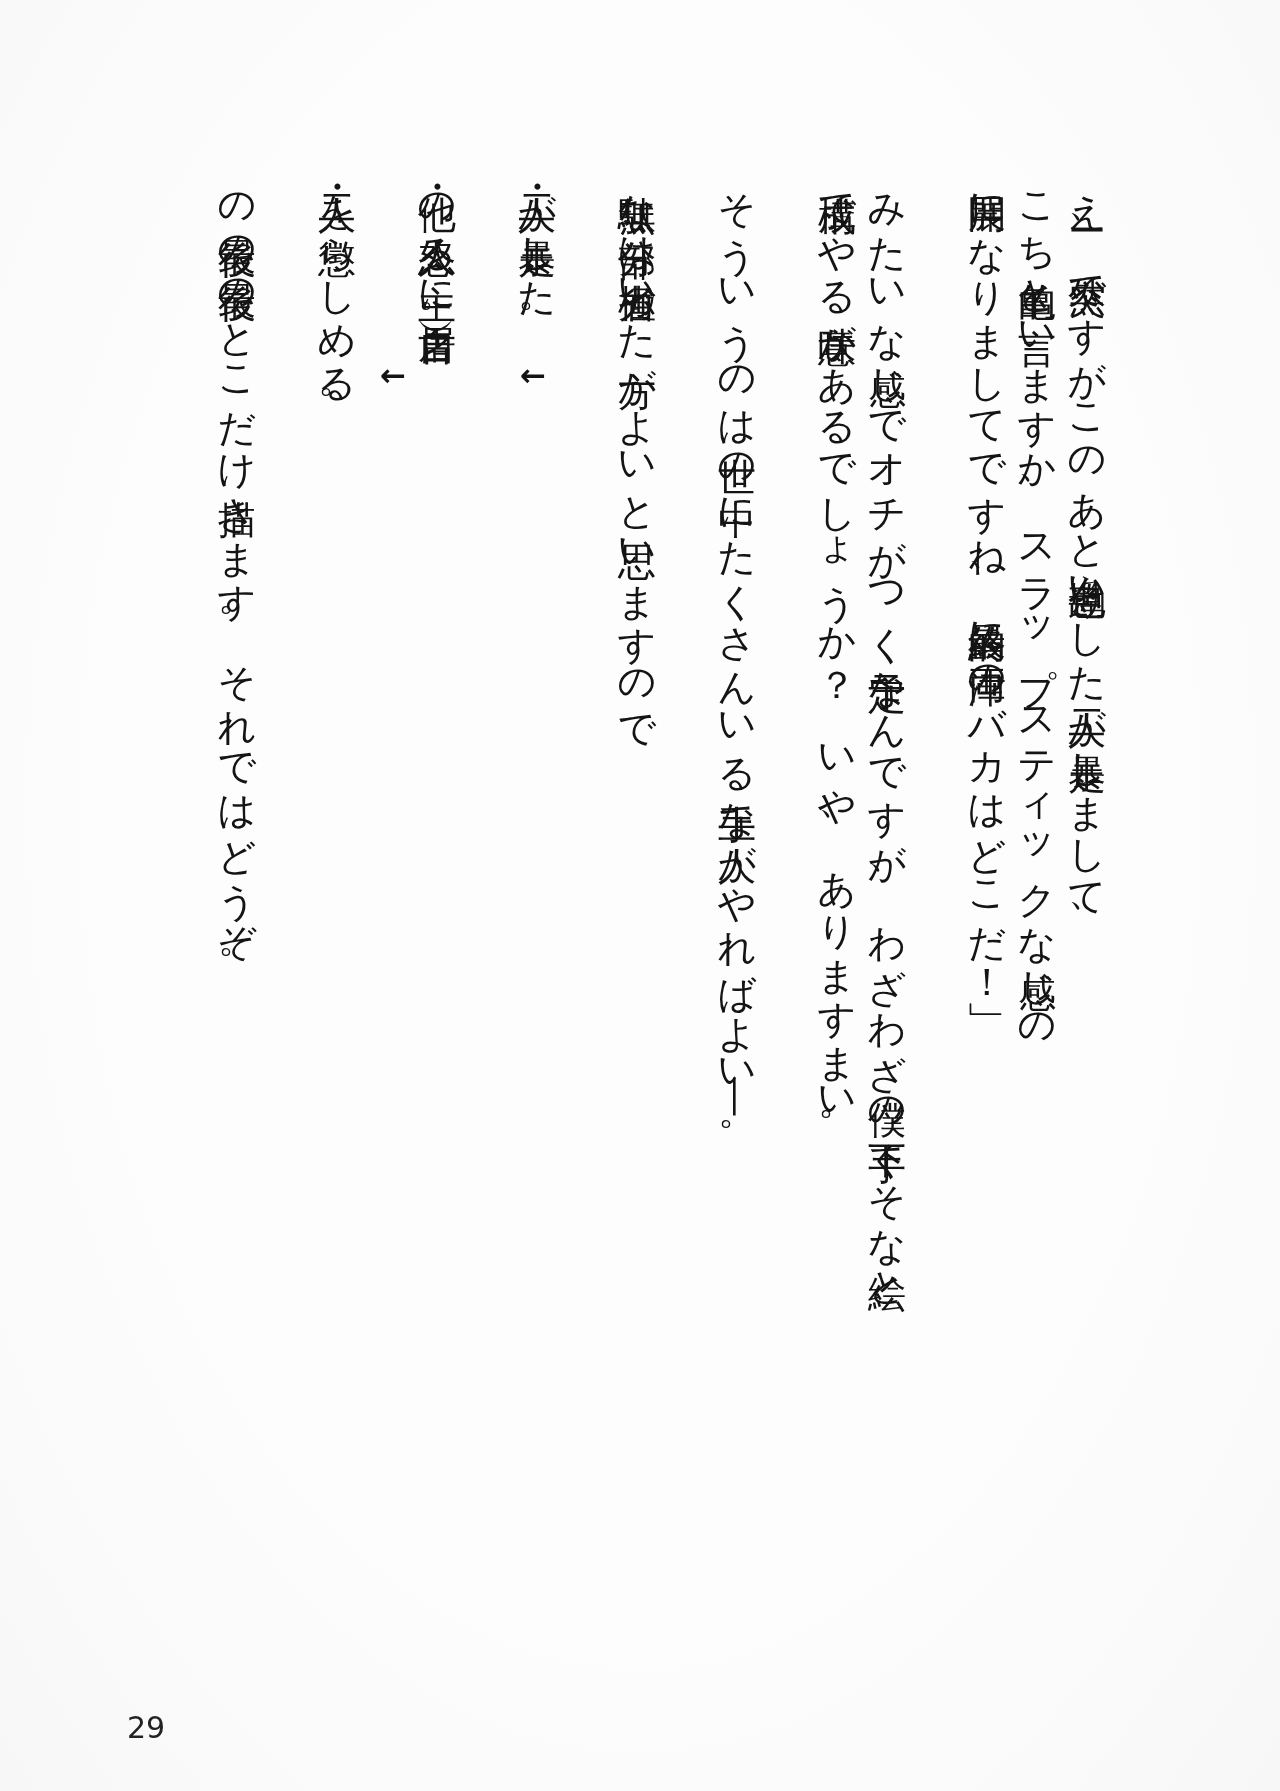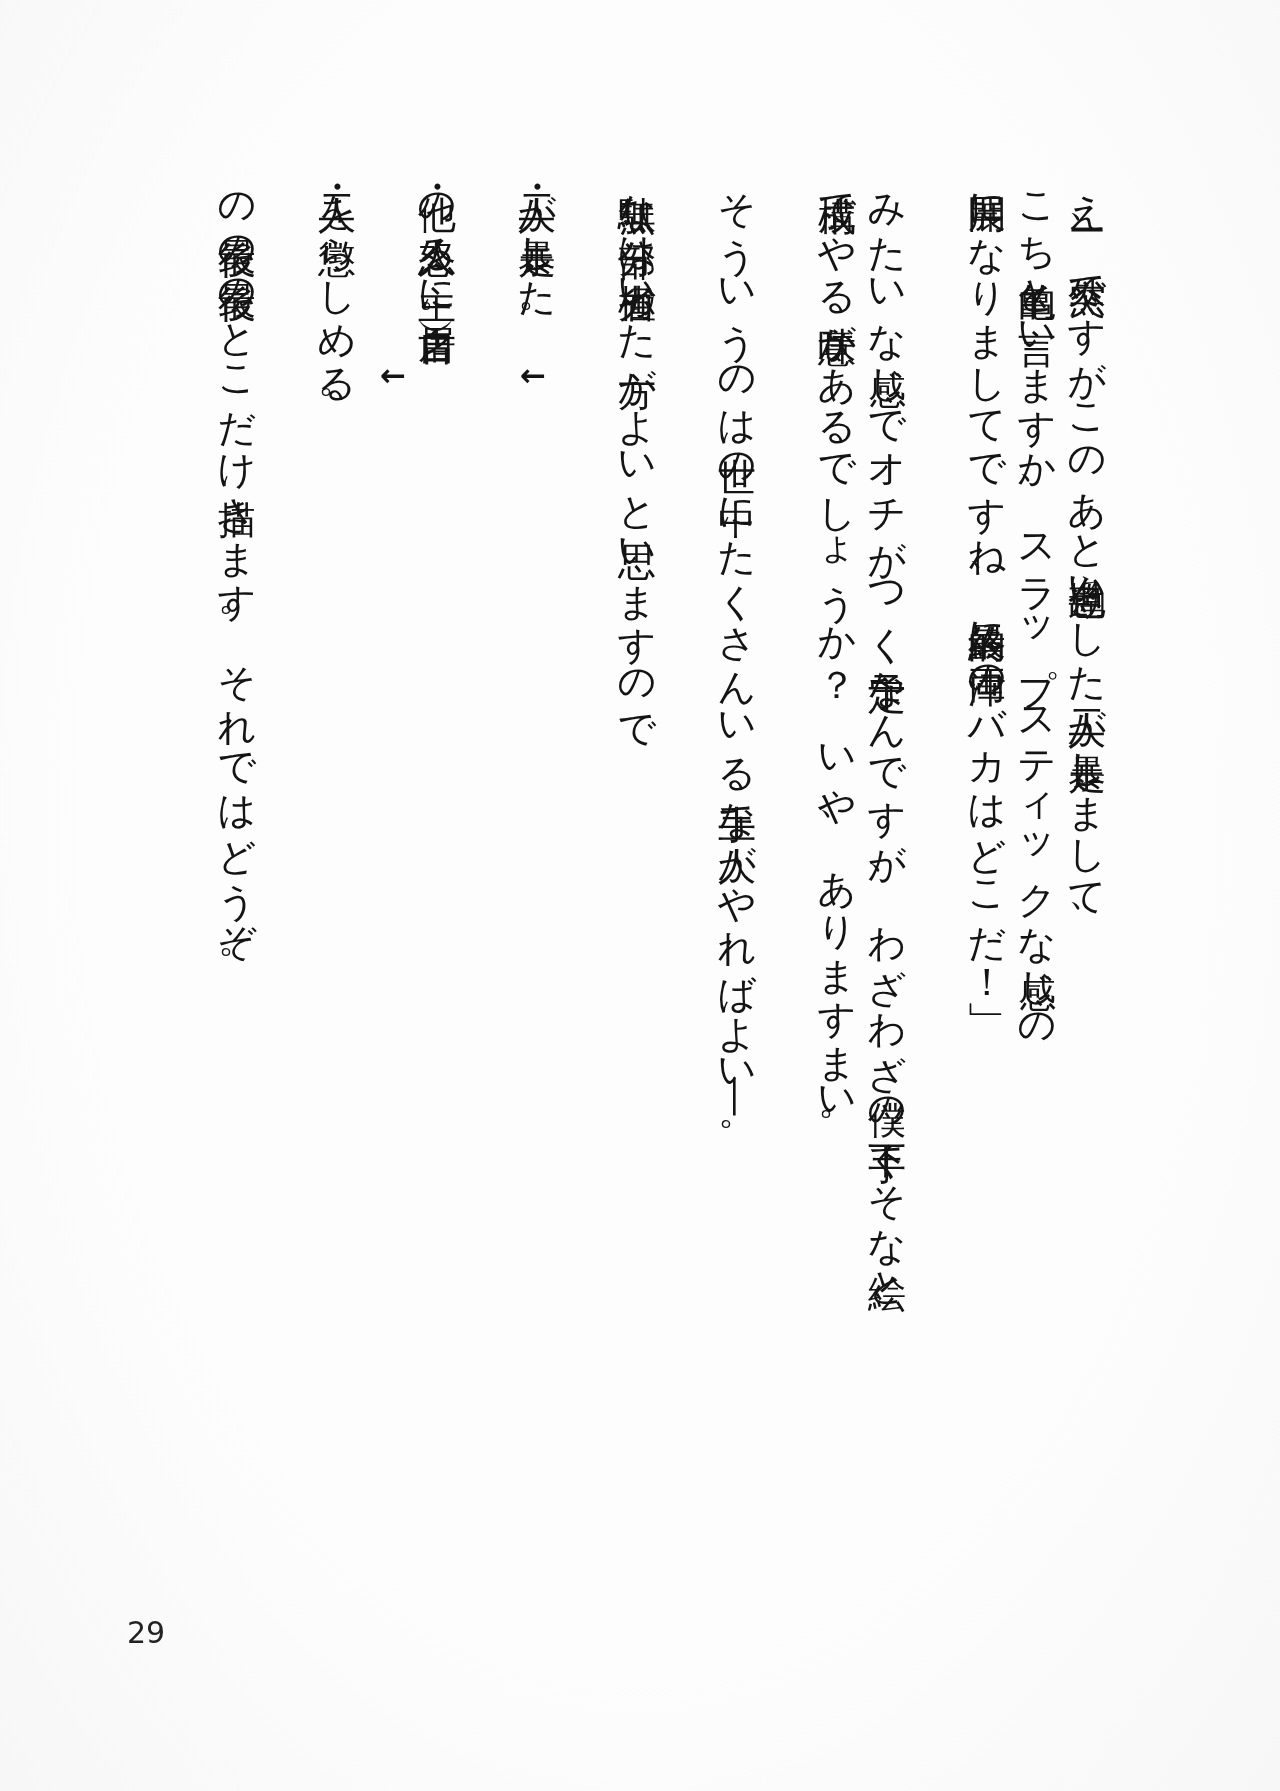--- a/index.html
+++ b/index.html
@@ -60,21 +60,21 @@
     font-size: 31px;
     font-weight: 600;
     color: #141414;
   }
   .arrow-1 { left: 508px; top: 350px; }
   .arrow-2 { left: 368px; top: 350px; }
 
   .page-number {
     position: absolute;
     left: 127px;
-    top: 1615px;
+    top: 1710px;
     font-size: 30px;
     color: #222222;
   }
 </style>
 </head>
 <body>
 
 <div class="page">
 
   <div class="vtext">

